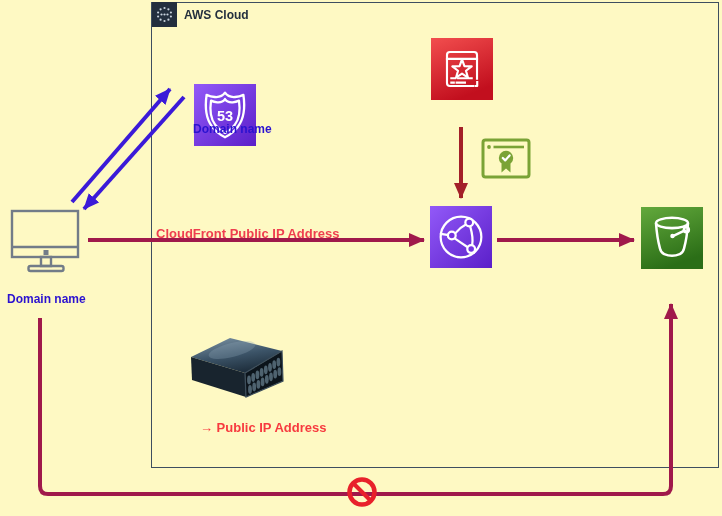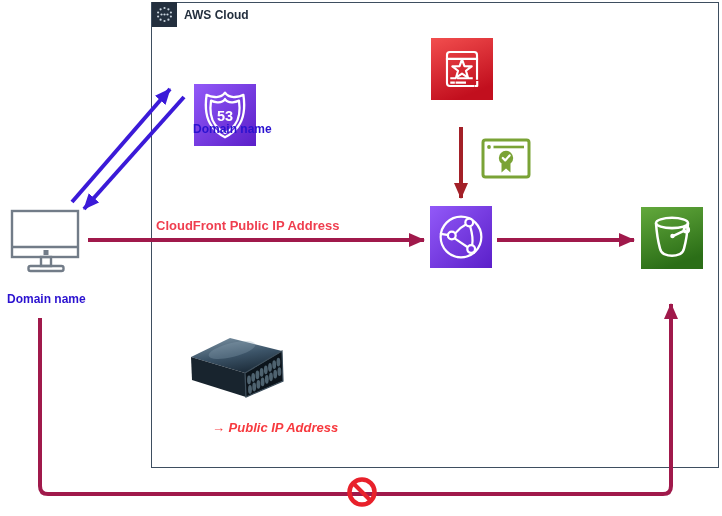--- a/index.html
+++ b/index.html
@@ -1,17 +1,17 @@
 <!DOCTYPE html>
 <html><head>
 <meta charset="utf-8">
 <style>
   html,body{margin:0;padding:0;background:#000;}
   #canvas{
-    position:relative;width:722px;height:516px;background:#ffffff;
+    position:relative;width:722px;height:516px;background:#fef9c3;
     overflow:hidden;font-family:"Liberation Sans",sans-serif;
   }
   .aws-box{
     position:absolute;left:151px;top:2px;width:568px;height:466px;
     border:1px solid #3E4E60;box-sizing:border-box;
   }
   .aws-header{
     position:absolute;left:152px;top:2px;display:flex;align-items:center;gap:7px;
   }
   .aws-label{
@@ -220,17 +220,17 @@
           <ellipse cx="66.2" cy="53" rx="1.9" ry="4.4"></ellipse>
         <ellipse cx="70.4" cy="50.4" rx="1.9" ry="4.4"></ellipse>
           <ellipse cx="74.6" cy="47.9" rx="1.9" ry="4.4"></ellipse>
         <ellipse cx="78.8" cy="45.3" rx="1.9" ry="4.4"></ellipse>
           <ellipse cx="83" cy="42.8" rx="1.9" ry="4.4"></ellipse>
         <ellipse cx="87.2" cy="40.2" rx="1.9" ry="4.4"></ellipse>
           <ellipse cx="91.4" cy="37.7" rx="1.9" ry="4.4"></ellipse>
       </g>
     </svg>
   </div>
-  <div class="cap red" style="left:212px;top:420px;font-style:italic;">→ Public IP Address</div>
-
-  <div class="edge-label" style="left:156px;top:218px;">CloudFront Public IP Address</div>
+  <div class="cap red" style="left:200px;top:420px;">→ Public IP Address</div>
+
+  <div class="edge-label" style="left:156px;top:226px;">CloudFront Public IP Address</div>
 
 </div>
 
 </body></html>

